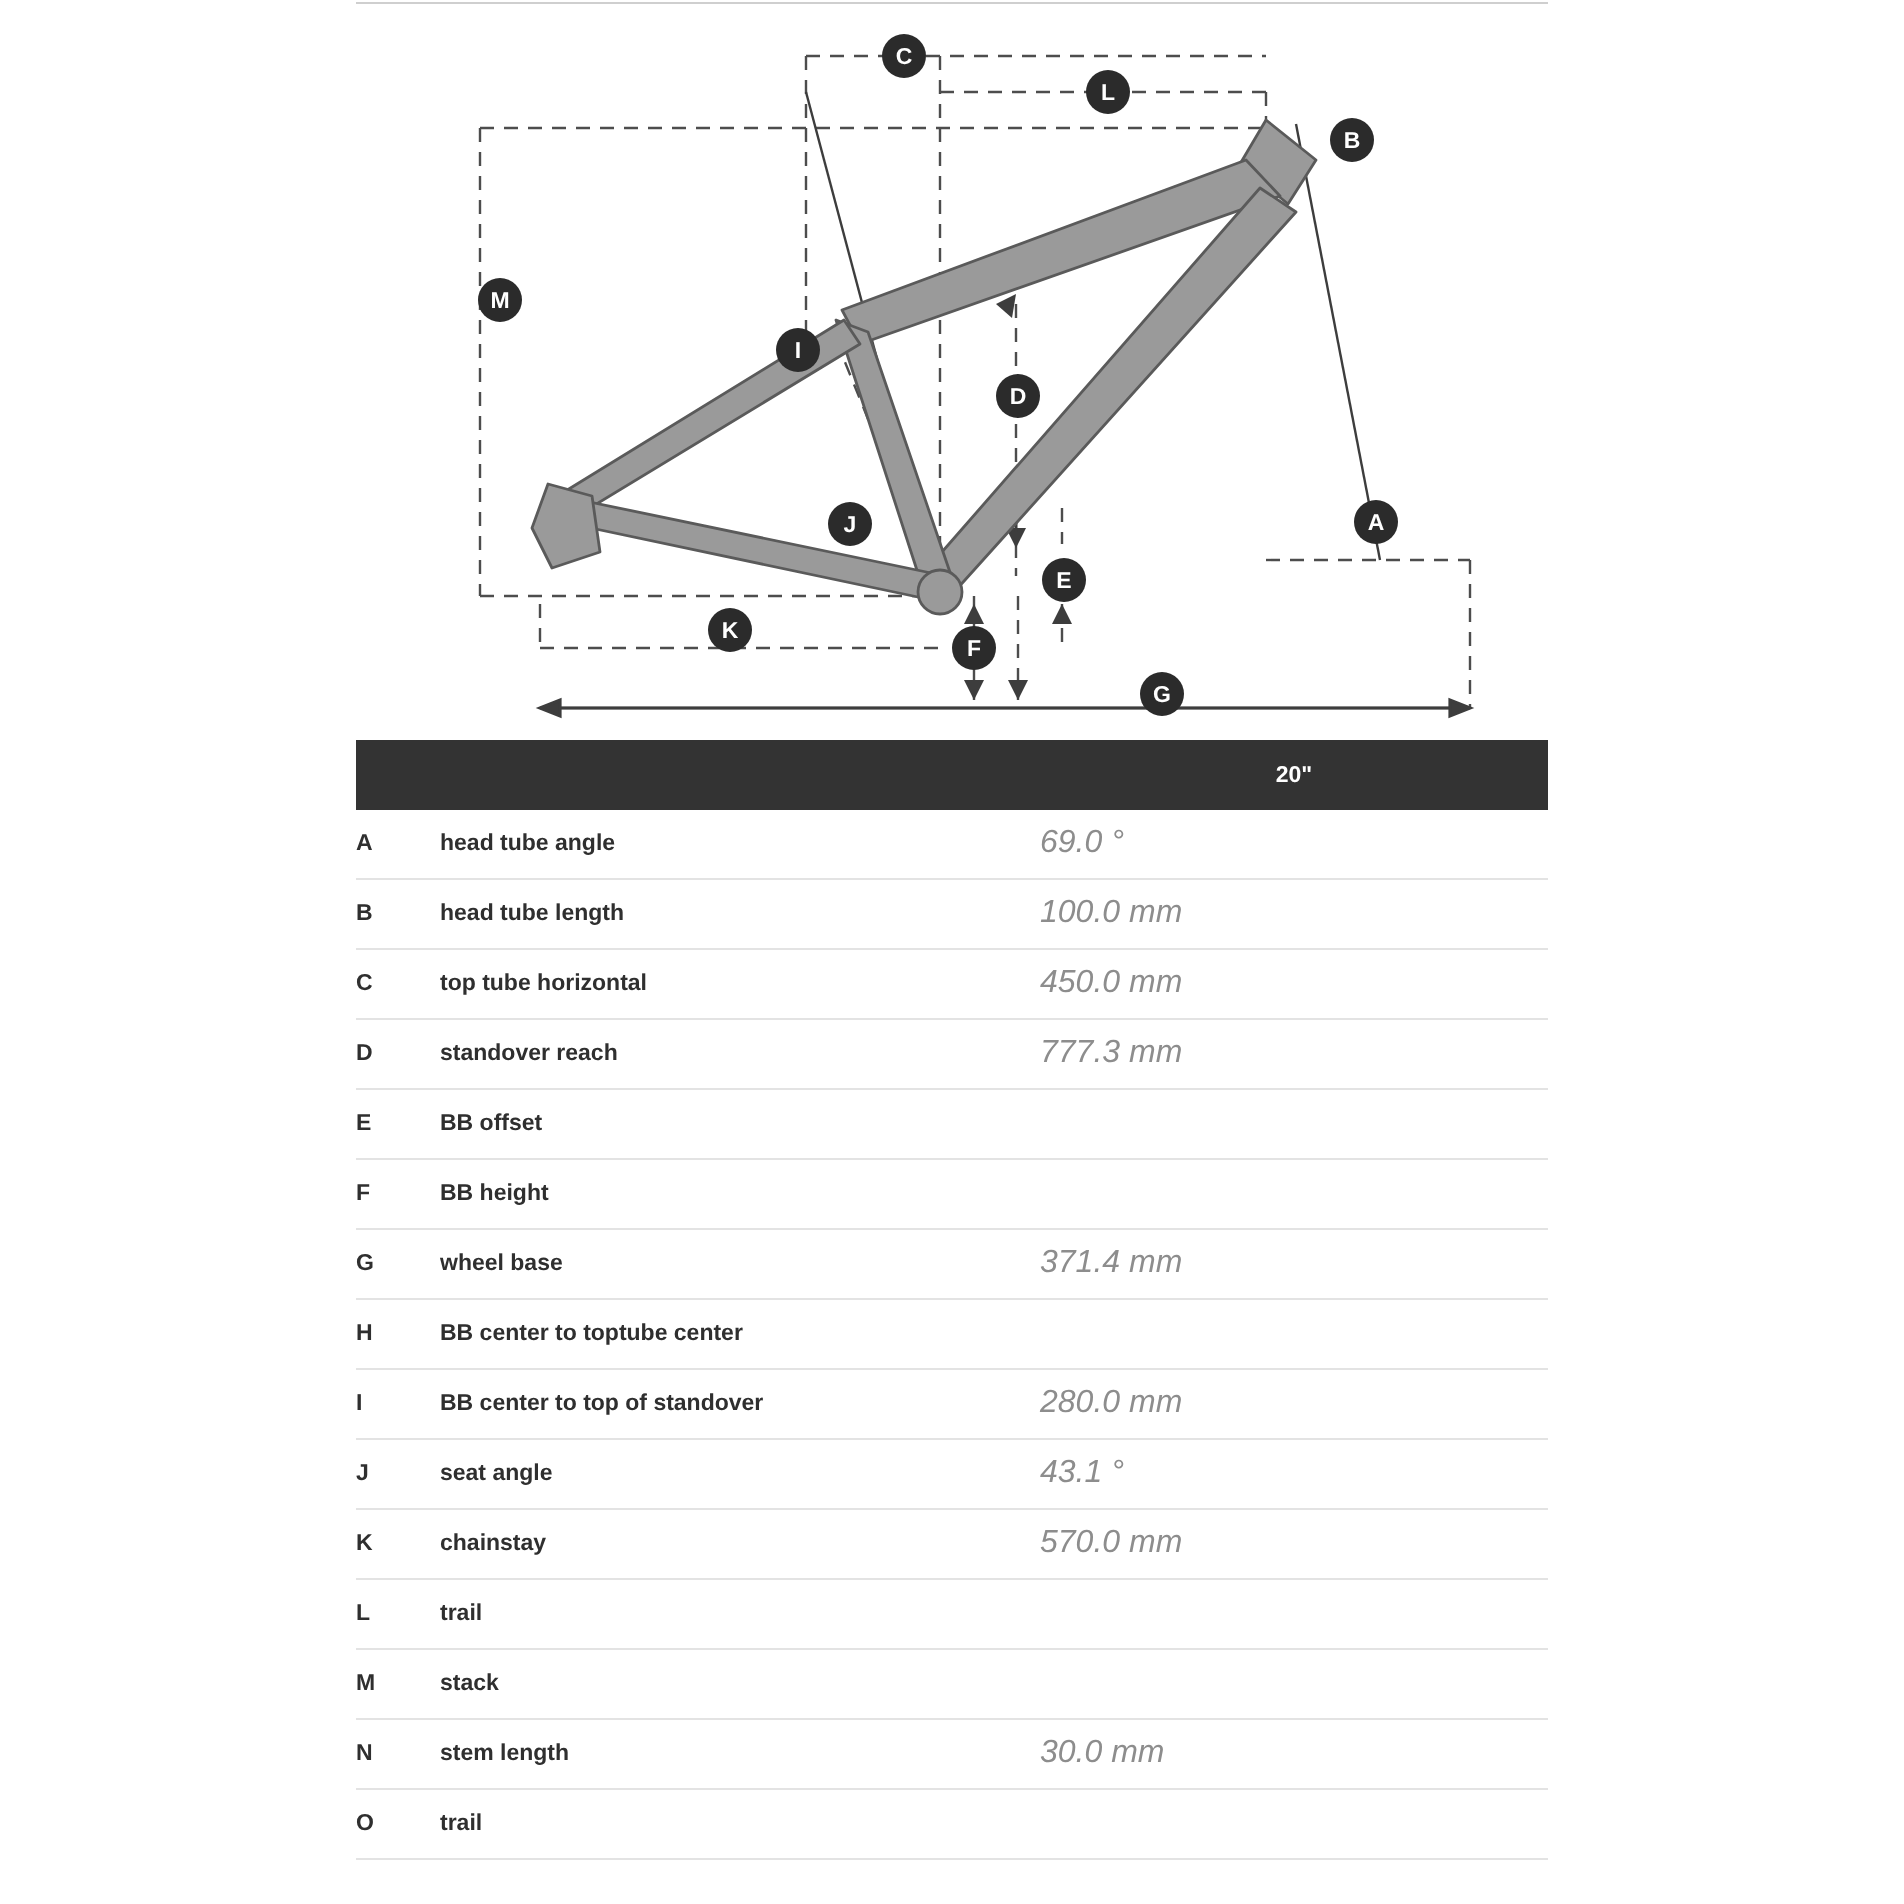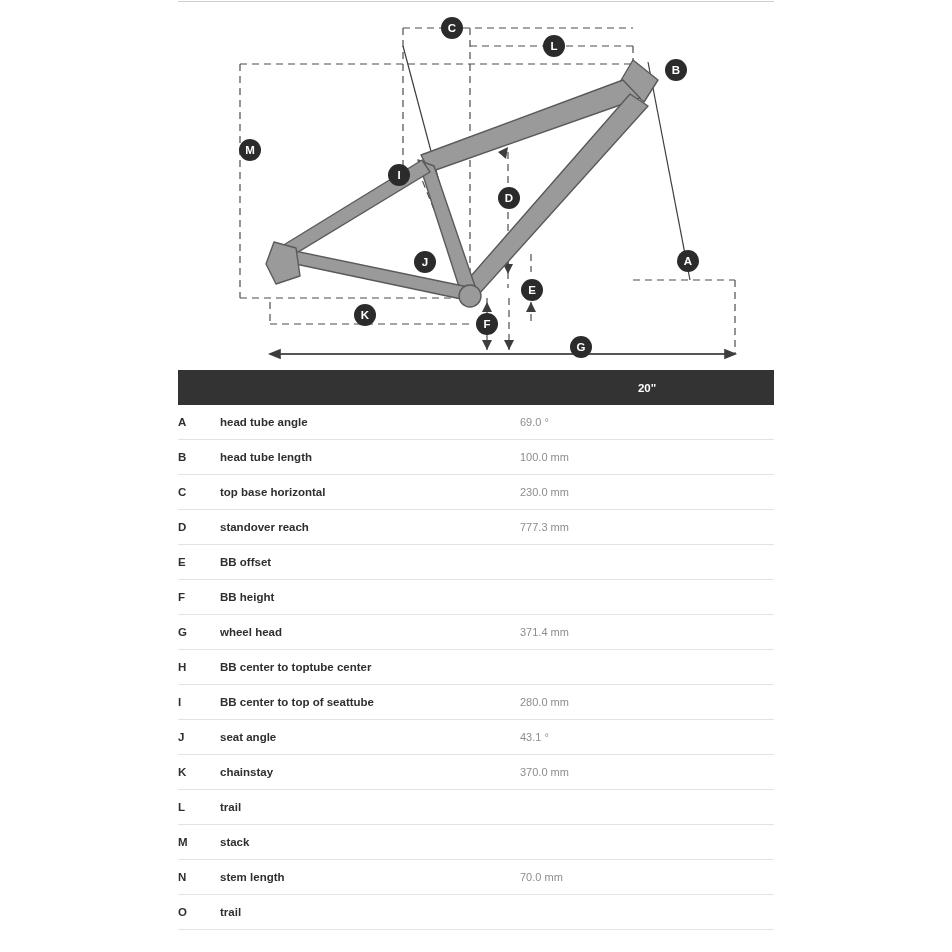--- a/index.html
+++ b/index.html
@@ -79,21 +79,22 @@
     font-size: 11.5px;
   }
   td.col-name {
     width: 300px;
     font-weight: bold;
     color: #2f2f2f;
     font-size: 11.5px;
   }
   td.col-value {
     color: #8d8d8d;
-    font-size: 11px;
+    font-size: 16px;
+    font-style: italic;
   }
 </style>
 </head>
 <body>
 
 <div id="page">
 
   <div class="top-rule"></div>
 
   <div class="diagram-wrap">
@@ -240,77 +241,77 @@
           <td class="col-name">head tube angle</td>
           <td class="col-value">69.0 °</td>
         </tr>
         <tr>
           <td class="col-letter">B</td>
           <td class="col-name">head tube length</td>
           <td class="col-value">100.0 mm</td>
         </tr>
         <tr>
           <td class="col-letter">C</td>
-          <td class="col-name">top base horizontal</td>
-          <td class="col-value">230.0 mm</td>
+          <td class="col-name">top tube horizontal</td>
+          <td class="col-value">450.0 mm</td>
         </tr>
         <tr>
           <td class="col-letter">D</td>
           <td class="col-name">standover reach</td>
           <td class="col-value">777.3 mm</td>
         </tr>
         <tr>
           <td class="col-letter">E</td>
           <td class="col-name">BB offset</td>
           <td class="col-value"></td>
         </tr>
         <tr>
           <td class="col-letter">F</td>
           <td class="col-name">BB height</td>
           <td class="col-value"></td>
         </tr>
         <tr>
           <td class="col-letter">G</td>
-          <td class="col-name">wheel head</td>
+          <td class="col-name">wheel base</td>
           <td class="col-value">371.4 mm</td>
         </tr>
         <tr>
           <td class="col-letter">H</td>
           <td class="col-name">BB center to toptube center</td>
           <td class="col-value"></td>
         </tr>
         <tr>
           <td class="col-letter">I</td>
-          <td class="col-name">BB center to top of seattube</td>
+          <td class="col-name">BB center to top of standover</td>
           <td class="col-value">280.0 mm</td>
         </tr>
         <tr>
           <td class="col-letter">J</td>
           <td class="col-name">seat angle</td>
           <td class="col-value">43.1 °</td>
         </tr>
         <tr>
           <td class="col-letter">K</td>
           <td class="col-name">chainstay</td>
-          <td class="col-value">370.0 mm</td>
+          <td class="col-value">570.0 mm</td>
         </tr>
         <tr>
           <td class="col-letter">L</td>
           <td class="col-name">trail</td>
           <td class="col-value"></td>
         </tr>
         <tr>
           <td class="col-letter">M</td>
           <td class="col-name">stack</td>
           <td class="col-value"></td>
         </tr>
         <tr>
           <td class="col-letter">N</td>
           <td class="col-name">stem length</td>
-          <td class="col-value">70.0 mm</td>
+          <td class="col-value">30.0 mm</td>
         </tr>
         <tr>
           <td class="col-letter">O</td>
           <td class="col-name">trail</td>
           <td class="col-value"></td>
         </tr>
       </tbody>
   </table>
 
 </div>

